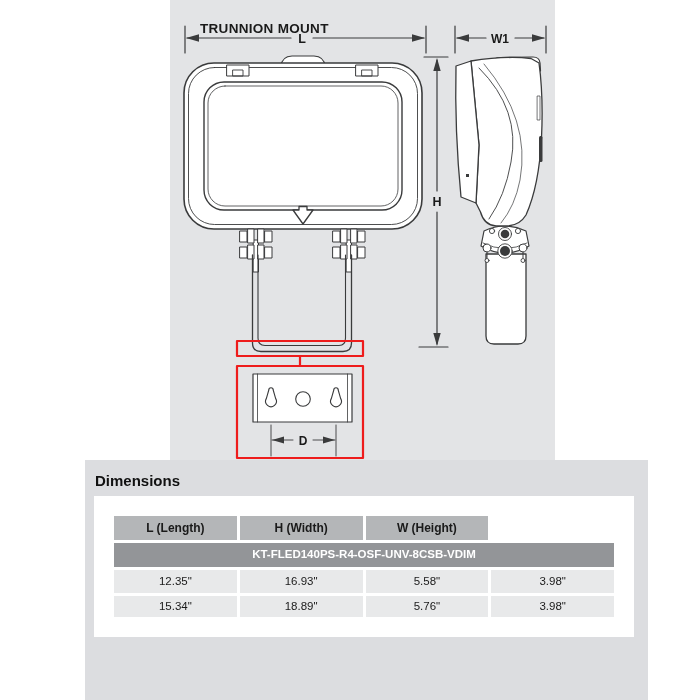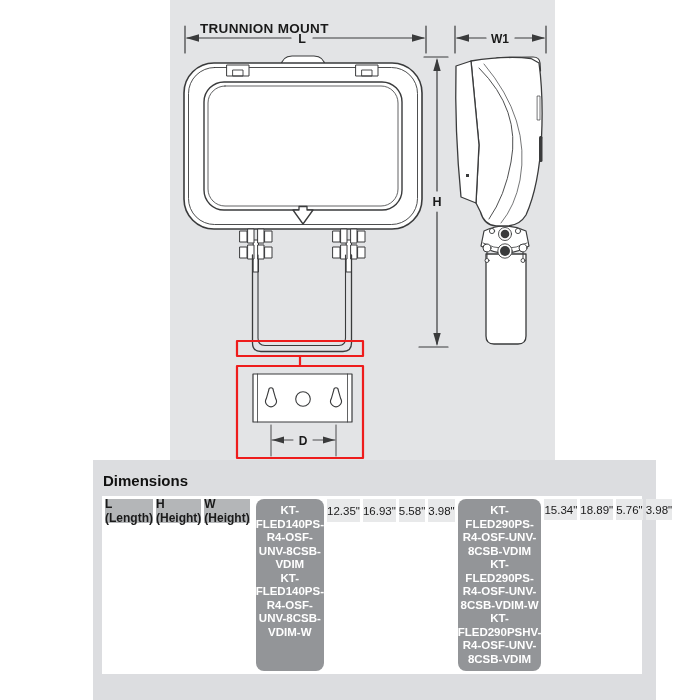--- a/index.html
+++ b/index.html
@@ -16,45 +16,44 @@
   .diagram-title{
     position:absolute;left:14px;top:5px;margin:16px;
     font-size:13.5px;font-weight:700;color:#1a1a1a;letter-spacing:.3px;
   }
   .diagram-svg{position:absolute;left:0;top:0;}
   .diagram-svg text{
     font-family:"Liberation Sans",sans-serif;font-weight:700;fill:#1a1a1a;
   }
   
   .bottom-section{
-    position:absolute;left:93px;top:460px;width:563px;height:240px;
+    position:absolute;left:85px;top:460px;width:563px;height:240px;
     background:#dcdde0;
   }
   .section-title{
     position:absolute;left:10px;top:12px;margin:0;
     font-size:15px;font-weight:700;color:#111;
   }
   .dim-table{
     position:absolute;left:9px;top:36px;width:540px;
-    background:#ffffff;padding:3px;box-sizing:border-box;
-    display:flex;flex-direction:row;gap:3px;
+    background:#ffffff;padding:20px;box-sizing:border-box;
+    display:flex;flex-direction:column;gap:3px;
   }
   .row-grid{display:grid;grid-template-columns:repeat(4,1fr);gap:3px;}
   .cell{
     display:flex;align-items:center;justify-content:center;
     font-size:11.5px;color:#1a1a1a;
   }
   .cell.head{height:24px;background:#b4b6b8;font-weight:700;font-size:12px;}
   .cell.val{height:23px;background:#e8e9ea;}
   .cell.val.short{height:21px;}
   .row-models{
     background:#939598;color:#ffffff;text-align:center;
     font-weight:700;font-size:11.5px;line-height:13.5px;
     padding:5px 0;
-    border-radius:8px;
   }
 </style>
 </head>
 <body>
 
 <div class="diagram-panel">
   <h1 class="diagram-title">TRUNNION MOUNT</h1>
 
   <svg class="diagram-svg" width="385" height="460" viewBox="170 0 385 460" fill="none" stroke="#3a3b3c" stroke-width="1.2" stroke-linejoin="round" stroke-linecap="round">
 
@@ -187,41 +186,35 @@
   </svg>
 </div>
 
 <div class="bottom-section">
   <h2 class="section-title">Dimensions</h2>
 
   <div class="dim-table">
 
     <div class="row-grid">
       <div class="cell head">L (Length)</div>
-      <div class="cell head">H (Height)</div>
+      <div class="cell head">H (Width)</div>
       <div class="cell head">W (Height)</div>
     </div>
 
     <div class="row-models">
       <div>KT-FLED140PS-R4-OSF-UNV-8CSB-VDIM</div>
-      <div>KT-FLED140PS-R4-OSF-UNV-8CSB-VDIM-W</div>
     </div>
 
     <div class="row-grid">
       <div class="cell val">12.35"</div>
       <div class="cell val">16.93"</div>
       <div class="cell val">5.58"</div>
       <div class="cell val">3.98"</div>
     </div>
 
-    <div class="row-models">
-      <div>KT-FLED290PS-R4-OSF-UNV-8CSB-VDIM</div>
-      <div>KT-FLED290PS-R4-OSF-UNV-8CSB-VDIM-W</div>
-      <div>KT-FLED290PSHV-R4-OSF-UNV-8CSB-VDIM</div>
-    </div>
 
     <div class="row-grid">
       <div class="cell val short">15.34"</div>
       <div class="cell val short">18.89"</div>
       <div class="cell val short">5.76"</div>
       <div class="cell val short">3.98"</div>
     </div>
 
   </div>
 </div>

